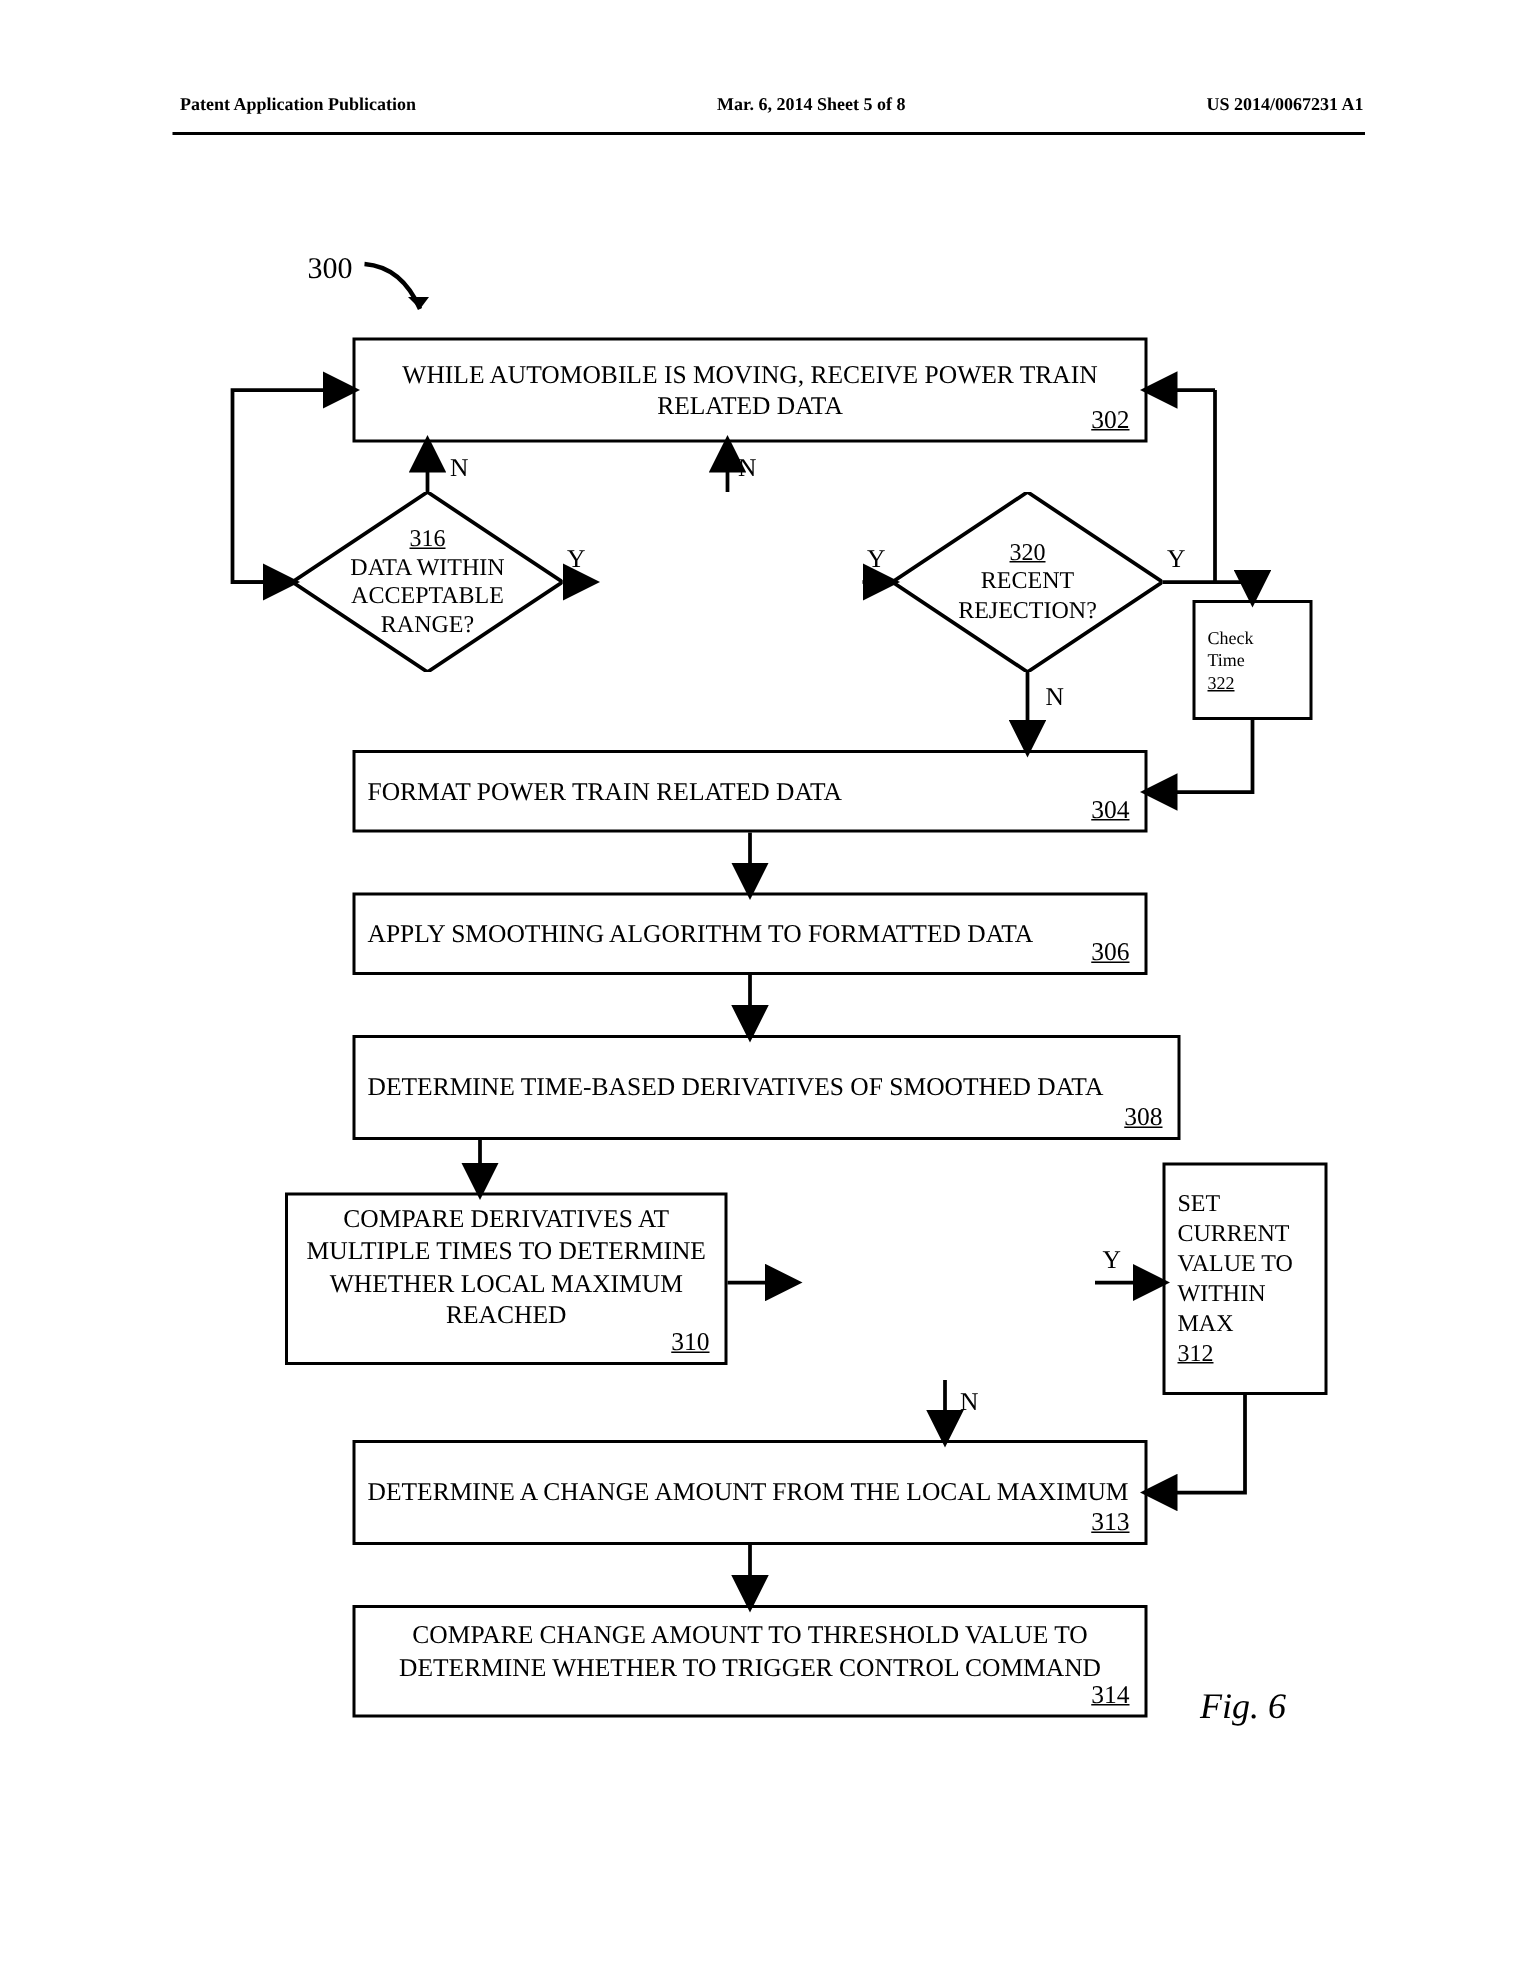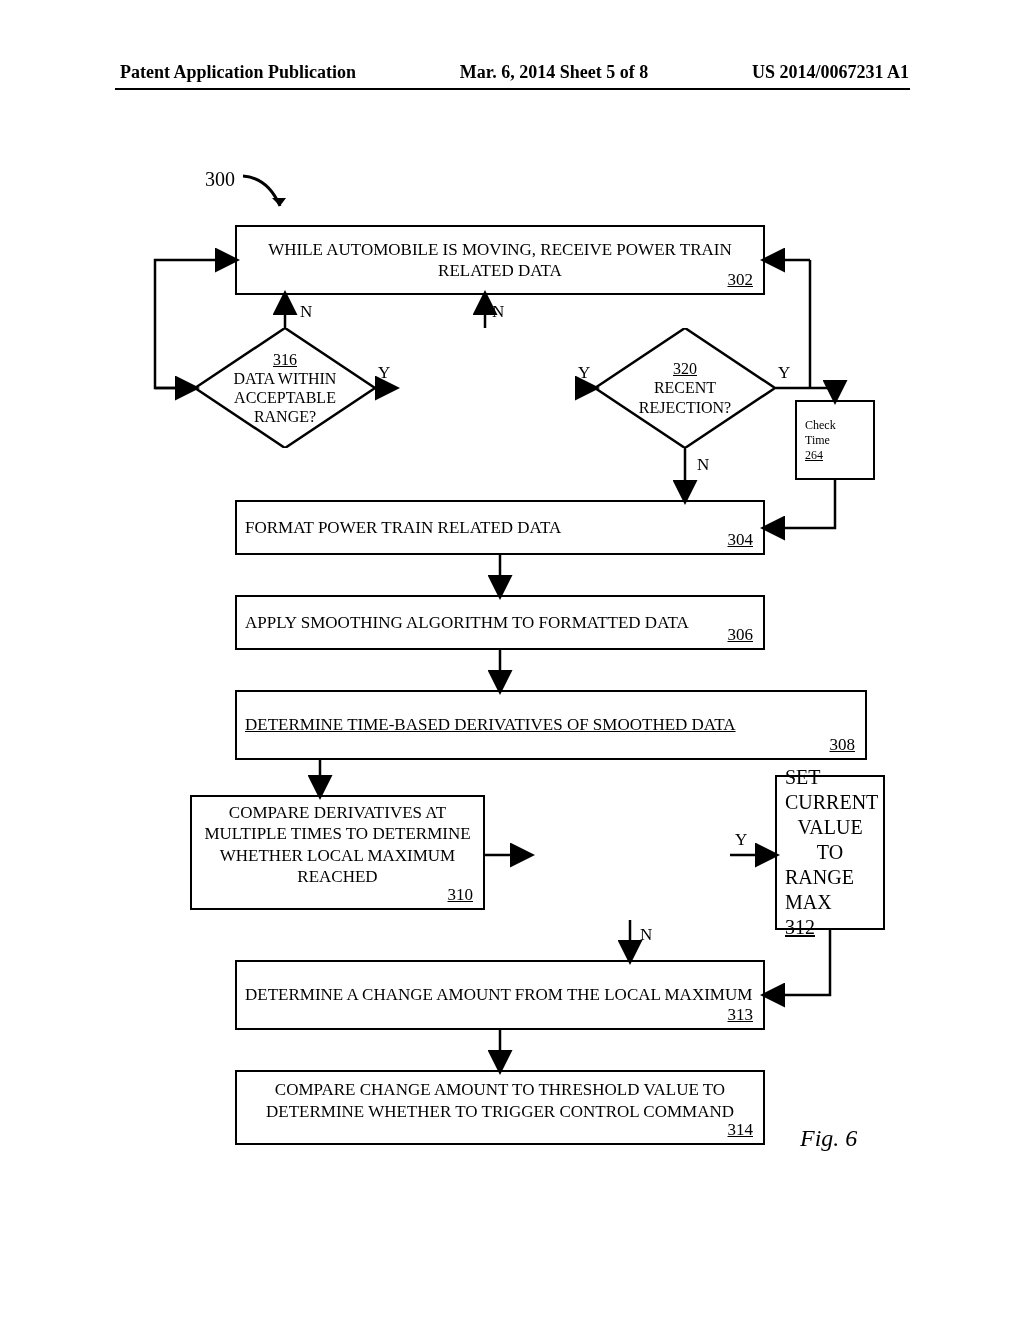--- a/index.html
+++ b/index.html
@@ -11,21 +11,21 @@
     position: relative;
     color: #000;
   }
   .page-header {
     position: absolute;
     top: 62px;
     left: 0;
     width: 1024px;
     display: flex;
     justify-content: space-between;
-    font-size: 18px;
+    font-size: 12px;
     font-weight: bold;
     padding: 0 115px 0 120px;
   }
   .header-rule {
     position: absolute;
     top: 88px;
     left: 115px;
     width: 795px;
     height: 0;
     border-top: 2px solid #000;
@@ -135,49 +135,49 @@
       </svg>
     <div class="dtext">
       <span class="refnum">320</span>
       <span style="max-width:120px;">RECENT REJECTION?</span>
     </div>
   </div>
 
   <div class="box" style="left:795px; top:250px; width:80px; height:80px; font-size:12px;">
     <span>Check</span>
     <span>Time</span>
-    <span style="text-decoration:underline;">264</span>
+    <span style="text-decoration:underline;">322</span>
   </div>
 
   <div class="box" style="left:235px; top:350px; width:530px; height:55px;">
     <span>FORMAT POWER TRAIN RELATED DATA</span>
     <span class="refnum">304</span>
   </div>
 
   <div class="box" style="left:235px; top:445px; width:530px; height:55px;">
     <span>APPLY SMOOTHING ALGORITHM TO FORMATTED DATA</span>
     <span class="refnum">306</span>
   </div>
 
-  <div class="box" style="left:235px; top:540px; width:632px; height:70px;text-decoration:underline;">
+  <div class="box" style="left:235px; top:540px; width:552px; height:70px;">
     <span>DETERMINE TIME-BASED DERIVATIVES OF SMOOTHED DATA</span>
     <span class="refnum">308</span>
   </div>
 
   <div class="box" style="left:190px; top:645px; width:295px; height:115px; padding-bottom:20px;">
     <span>COMPARE DERIVATIVES AT MULTIPLE TIMES TO DETERMINE WHETHER LOCAL MAXIMUM REACHED</span>
     <span class="refnum">310</span>
   </div>
 
 
-  <div class="box" style="left:775px; top:625px; width:110px; height:155px; font-size:20px;">
+  <div class="box" style="left:775px; top:625px; width:110px; height:155px; font-size:16px;">
     <span>SET</span>
     <span>CURRENT</span>
     <span>VALUE TO</span>
-    <span>RANGE</span>
+    <span>WITHIN</span>
     <span>MAX</span>
     <span style="text-decoration:underline;">312</span>
   </div>
 
   <div class="box" style="left:235px; top:810px; width:530px; height:70px;">
     <span>DETERMINE A CHANGE AMOUNT FROM THE LOCAL MAXIMUM</span>
     <span class="refnum">313</span>
   </div>
 
   <div class="box" style="left:235px; top:920px; width:530px; height:75px; padding-bottom:18px;">

